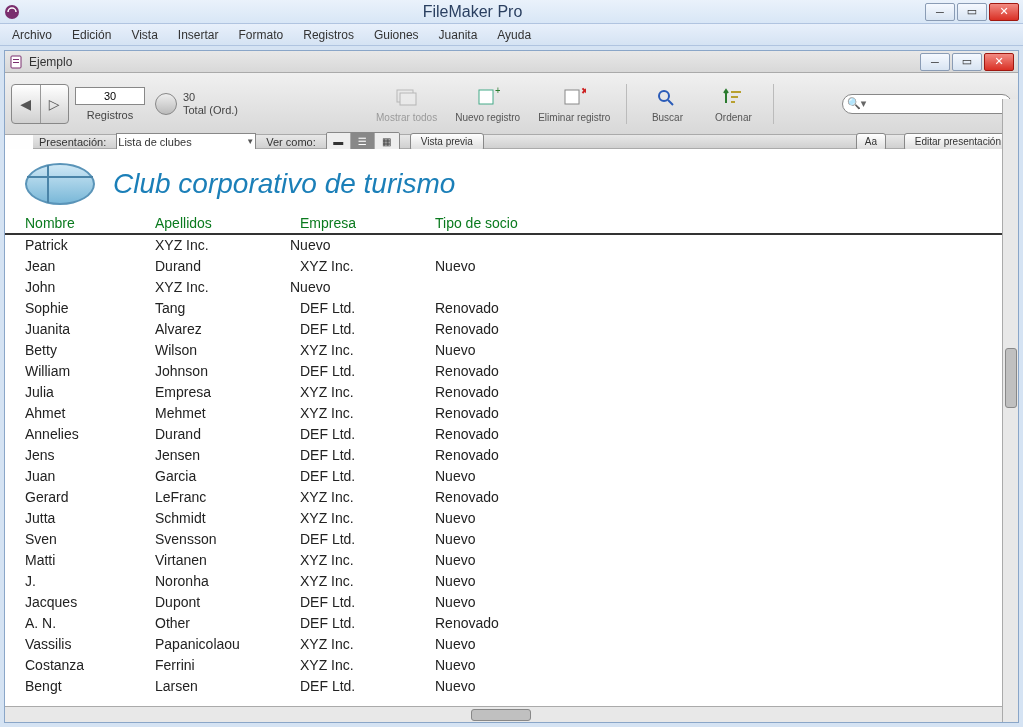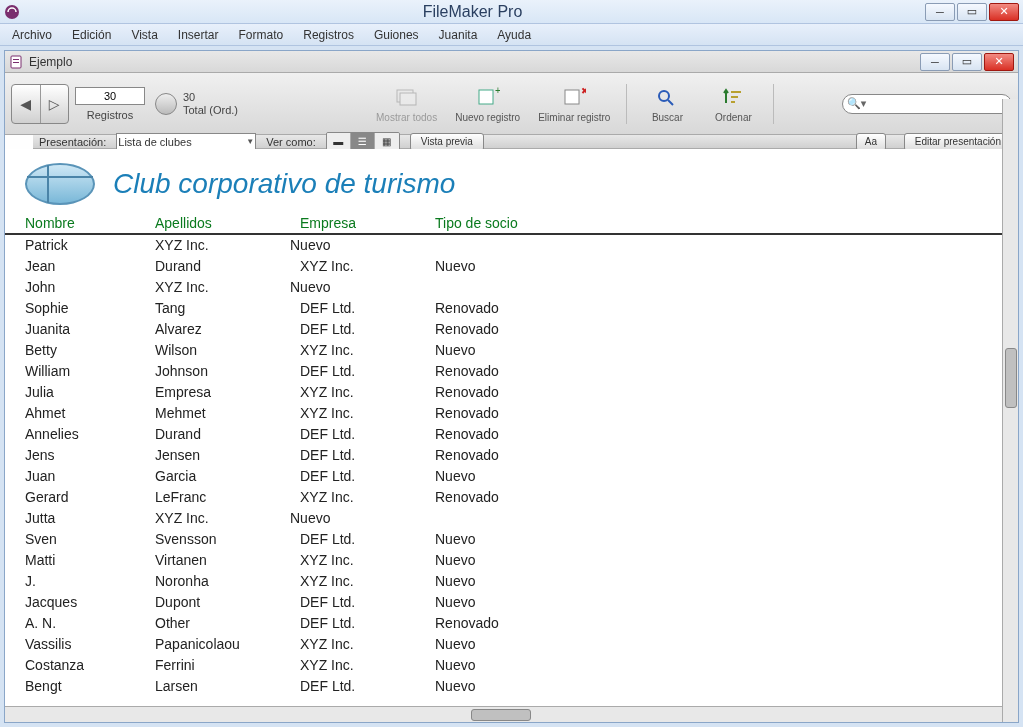--- a/index.html
+++ b/index.html
@@ -381,20 +381,21 @@
             <div class="col c4">Nuevo</div>
           </div>
           <div class="row">
             <div class="col c1">Gerard</div>
             <div class="col c2">LeFranc</div>
             <div class="col c3">XYZ Inc.</div>
             <div class="col c4">Renovado</div>
           </div>
           <div class="row">
             <div class="col c1">Jutta</div>
+            <div class="col c2">Schmidt</div>
             <div class="col c3">XYZ Inc.</div>
             <div class="col c4">Nuevo</div>
           </div>
           <div class="row">
             <div class="col c1">Sven</div>
             <div class="col c2">Svensson</div>
             <div class="col c3">DEF Ltd.</div>
             <div class="col c4">Nuevo</div>
           </div>
           <div class="row">

